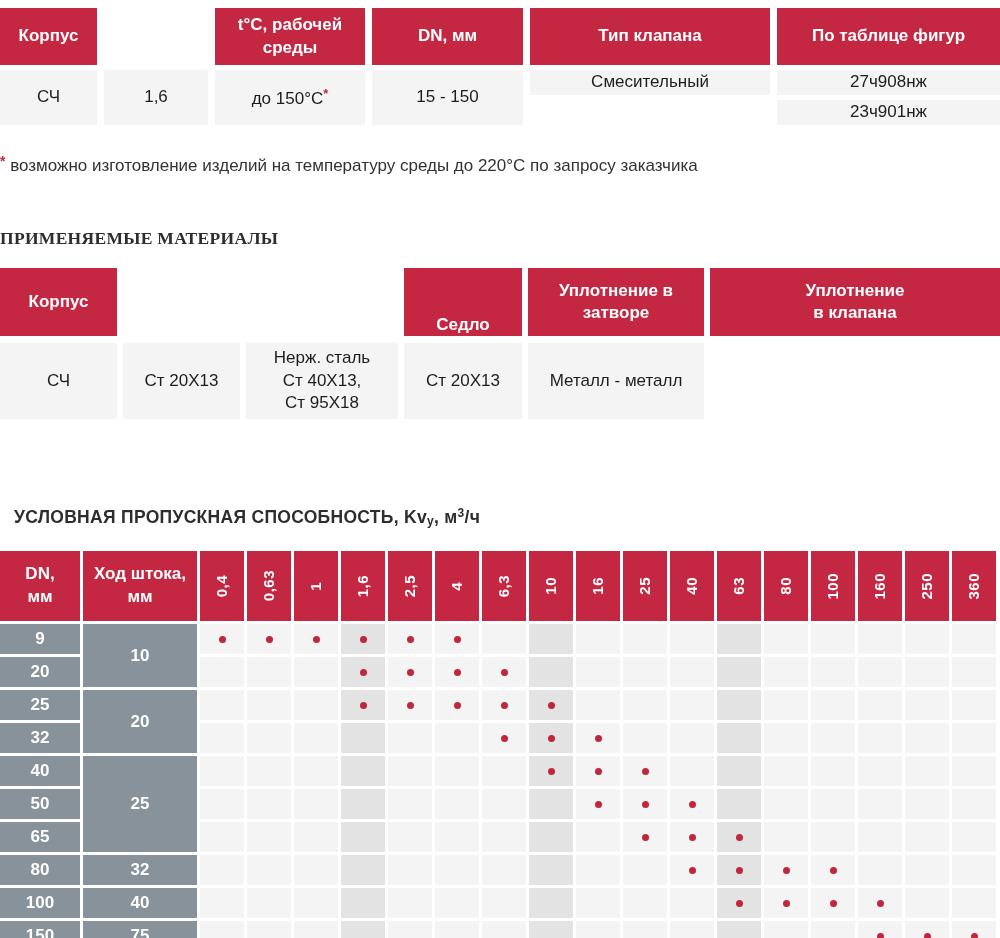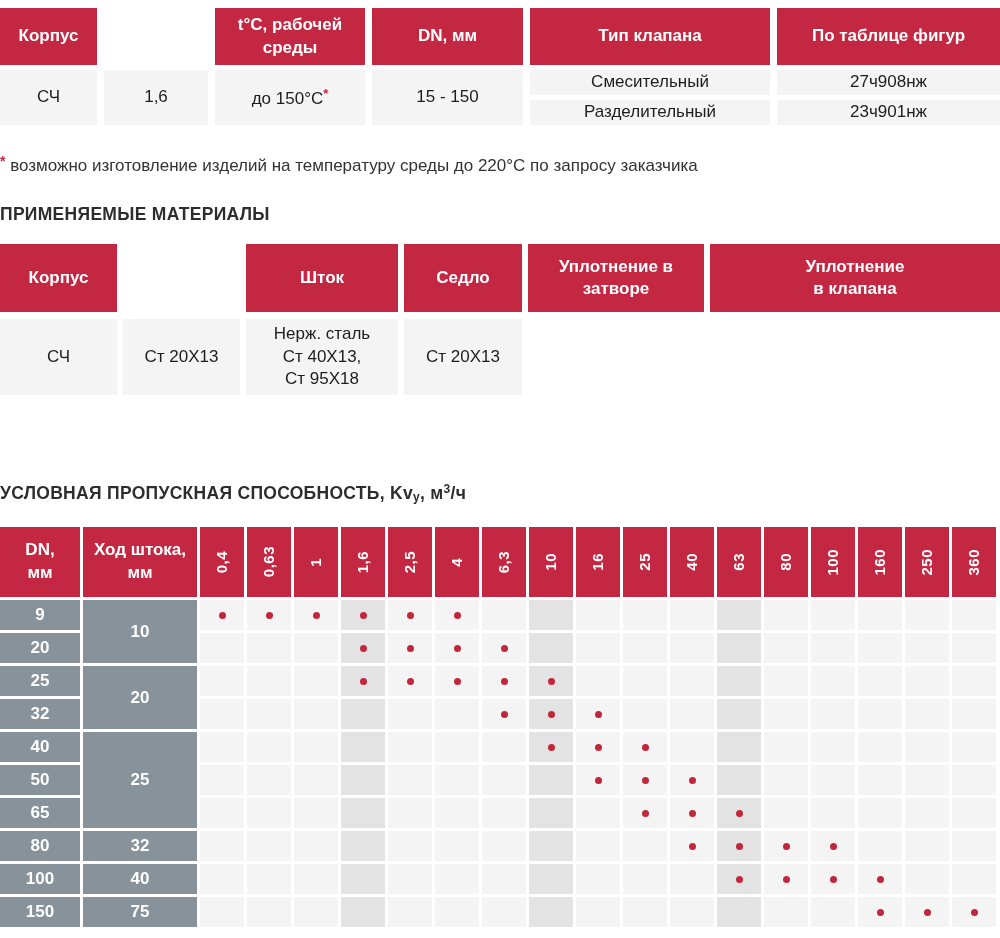--- a/index.html
+++ b/index.html
@@ -33,22 +33,22 @@
   .r3 { grid-row:3; }
   .ast { color:#c32742; font-weight:bold; font-size:13px; vertical-align:6px; }
   
   #footnote { margin-top:26px; font-size:17px; line-height:20px; color:#333; }
   #footnote .marker { color:#c32742; font-weight:bold; font-size:14px; vertical-align:5px; }
   
   .section-title {
     font-size:17.5px; font-weight:bold; color:#2d2d2d;
     line-height:20px; letter-spacing:0.3px; margin:0;
   }
-  #materials-title { margin-top:28px; }
-  #kv-title { margin-top:84px; }
+  #materials-title { margin-top:52px;font-family:Liberation Serif, serif; }
+  #kv-title { margin-top:84px;padding-left:14px; }
   .sub { font-size:12px; vertical-align:-2px; }
   .sup { font-size:12px; vertical-align:6px; }
   
   #materials-grid {
     display:grid;
     grid-template-columns:117px 117px 152px 118px 176px 1fr;
     grid-template-rows:68px 76px;
     gap:7px 6px;
     margin-top:20px;
   }
@@ -89,57 +89,56 @@
   <div class="hcell r1" style="grid-column:6">По таблице фигур</div>
 
   <div class="vcell span2" style="grid-column:1">СЧ</div>
   <div class="vcell span2" style="grid-column:2">1,6</div>
   <div class="vcell span2" style="grid-column:3">
     <div><span>до 150°С</span><span class="ast">*</span></div>
   </div>
   <div class="vcell span2" style="grid-column:4">15 - 150</div>
 
   <div class="vcell r2" style="grid-column:5">Смесительный</div>
-  <div class="vcell r3" style="grid-column:5">Разделительный</div>
   <div class="vcell r2" style="grid-column:6">27ч908нж</div>
   <div class="vcell r3" style="grid-column:6">23ч901нж</div>
 </div>
 
 <div id="footnote">
   <span class="marker">*</span><span> возможно изготовление изделий на температуру среды до 220°С по запросу заказчика</span>
 </div>
 
 <div id="materials-title" class="section-title">ПРИМЕНЯЕМЫЕ МАТЕРИАЛЫ</div>
 <div id="materials-grid">
     <div class="hcell" style="grid-area: 1 / 1;">
       <span>Корпус</span>
     </div>
     <div class="vcell" style="grid-area: 2 / 1;">
       <span>СЧ</span>
     </div>
     <div class="vcell" style="grid-area: 2 / 2;">
       <span>Ст 20Х13</span>
     </div>
-    <div class="hcell" style="grid-area: 1 / 3;">
-      <span>Шток</span>
-    </div>
     <div class="vcell" style="grid-area: 2 / 3;">
       <span>Нерж. сталь</span>
       <span>Ст 40Х13,</span>
       <span>Ст 95Х18</span>
     </div>
-    <div class="hcell" style="grid-area: 1 / 4;">
+    <div class="hcell" style="grid-area: 1 / 4; justify-content: flex-end;">
       <span>Седло</span>
     </div>
     <div class="vcell" style="grid-area: 2 / 4;">
       <span>Ст 20Х13</span>
     </div>
     <div class="hcell" style="grid-area: 1 / 5;">
       <span>Уплотнение в</span>
       <span>затворе</span>
+    </div>
+    <div class="vcell" style="grid-area: 2 / 5;">
+      <span>Металл - металл</span>
     </div>
     <div class="hcell" style="grid-area: 1 / 6;">
       <span>Уплотнение</span>
       <span>в клапана</span>
     </div>
   </div>
 
 <div id="kv-title" class="section-title">
   <span>УСЛОВНАЯ ПРОПУСКНАЯ СПОСОБНОСТЬ, Kv</span><span class="sub">у</span><span>, м</span><span class="sup">3</span><span>/ч</span>
 </div>

